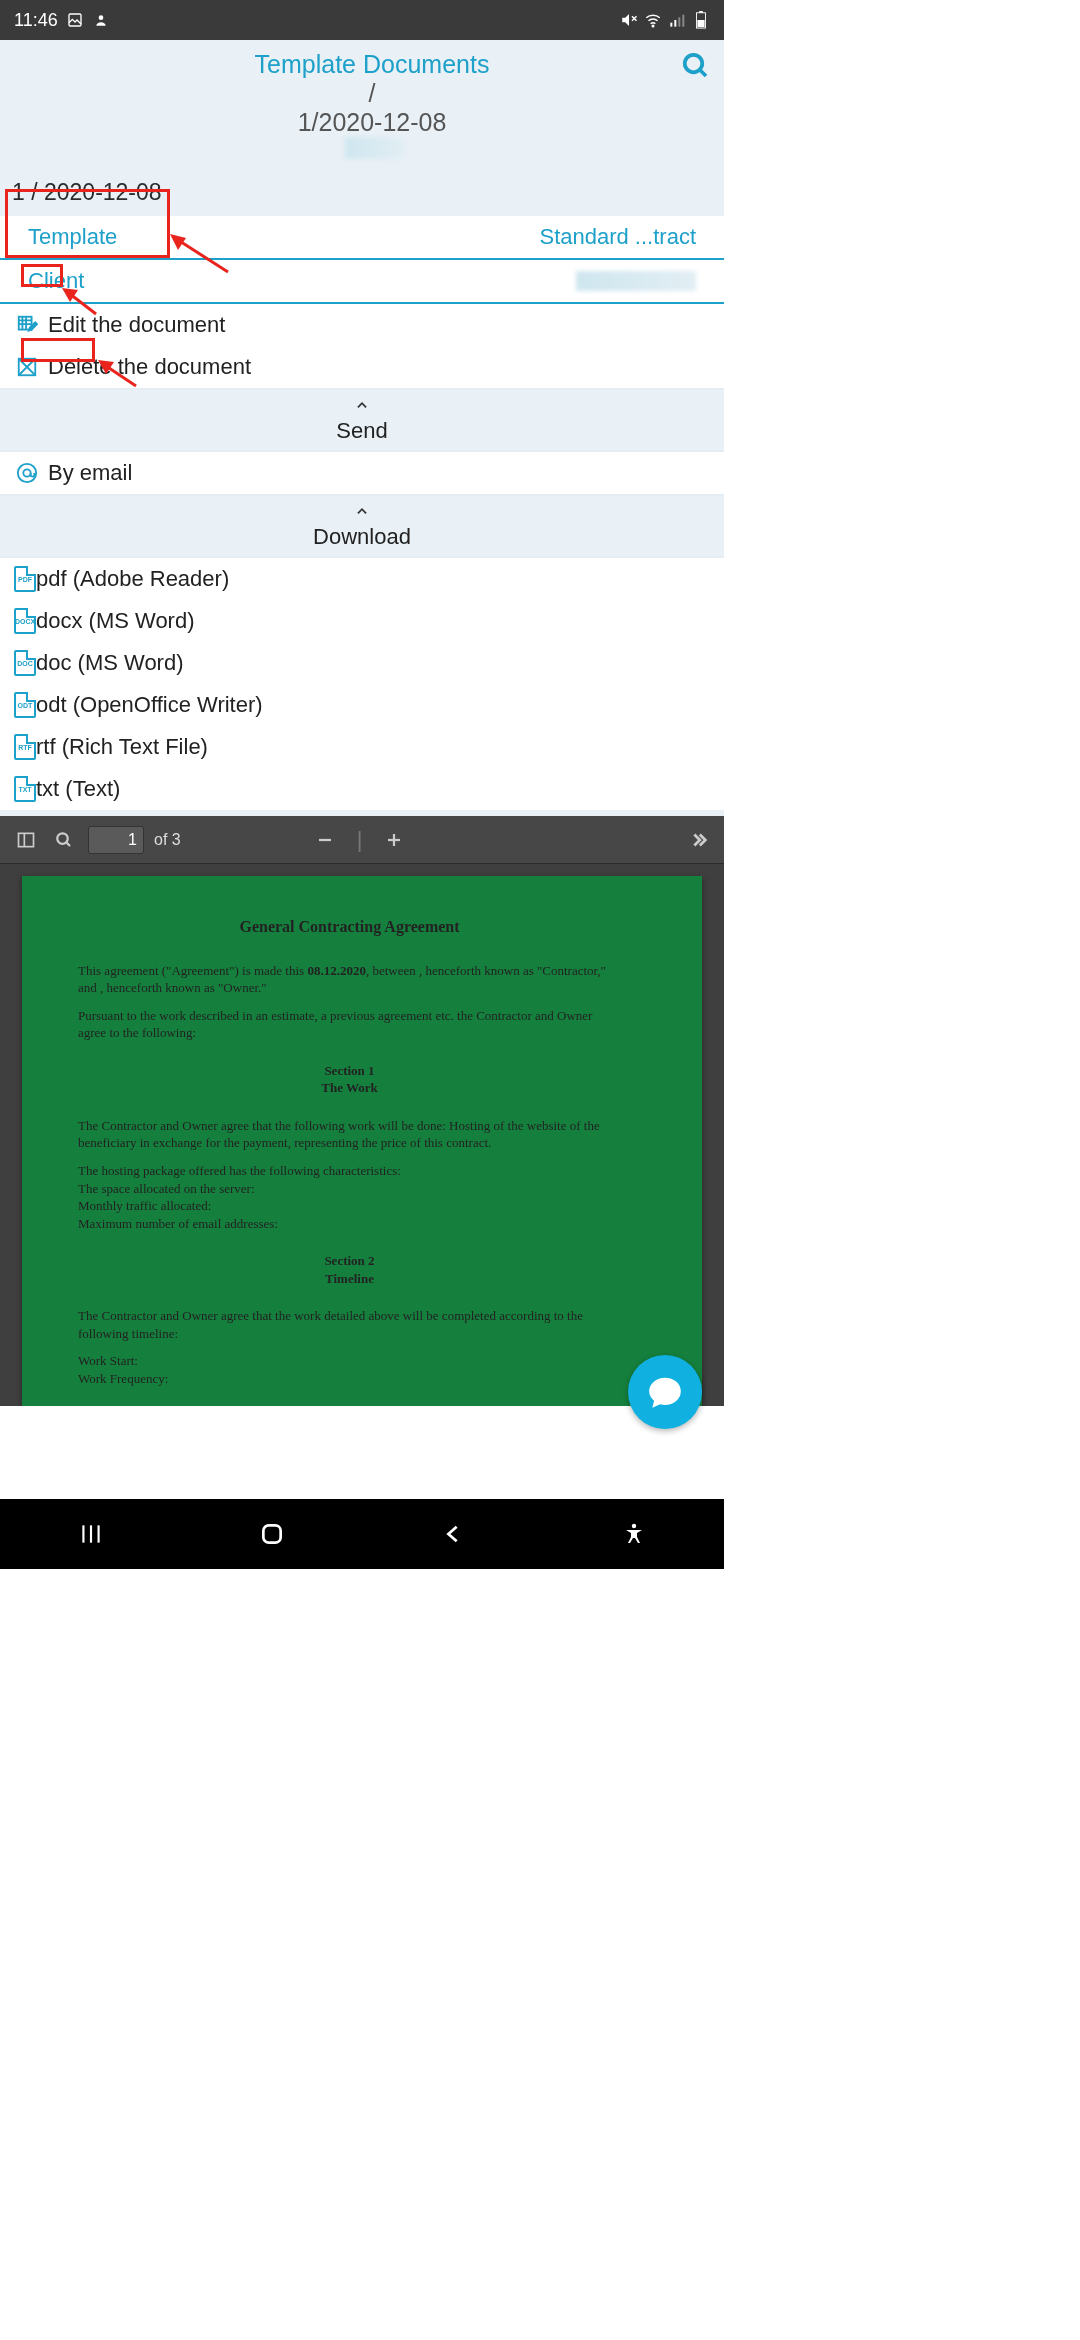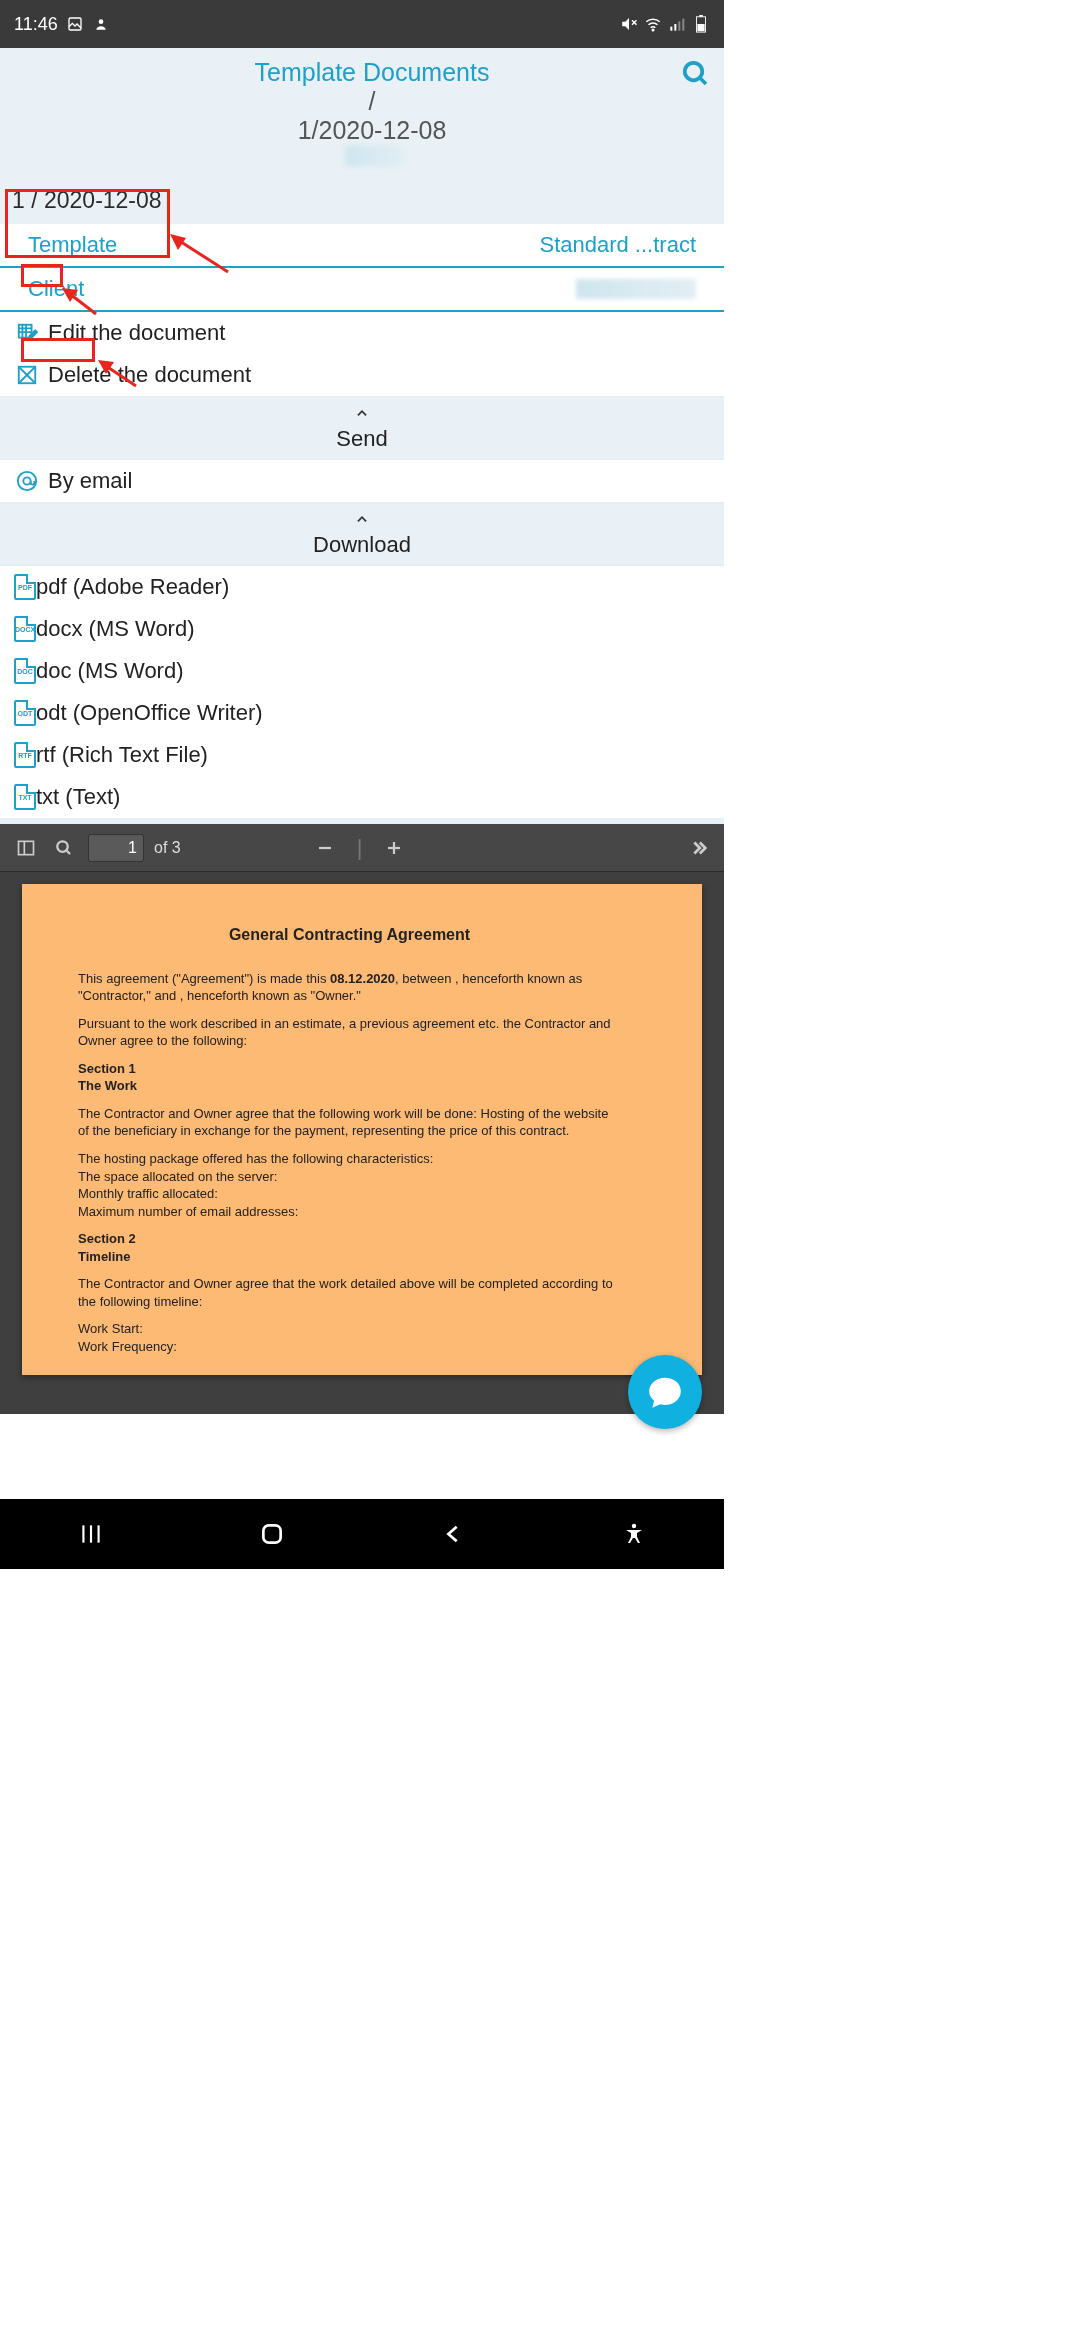--- a/index.html
+++ b/index.html
@@ -7,21 +7,21 @@
     width: 724px;
     height: 1569px;
     background: #fff;
     font-family: -apple-system, "Helvetica Neue", Arial, sans-serif;
     position: relative;
     overflow: hidden;
   }
 
   
   .status-bar {
-    height: 48px;
+    height: 40px;
     background: #3a3a3a;
     display: flex;
     align-items: center;
     justify-content: space-between;
     padding: 0 14px;
     color: #fff;
     font-size: 18px;
   }
   .status-left { display: flex; align-items: center; gap: 8px; }
   .status-right { display: flex; align-items: center; gap: 6px; }
@@ -204,37 +204,37 @@
     padding: 0 6px;
     font-size: 16px;
   }
   .of-label { color: #ddd; font-size: 16px; }
   .spacer1 { width: 110px; }
   .zoom-sep { color: #777; font-size: 22px; margin: 0 8px; }
   .viewer-toolbar .right { margin-left: auto; }
 
   
   .doc-page {
-    background: #fdba74;
+    background: #15803d;
     margin: 12px 22px 0 22px;
     padding: 40px 81px 20px 56px;
     font-size: 13px;
     color: #222;
     line-height: 1.35;
-    font-family: Liberation Sans, sans-serif;
+    font-family: Liberation Serif, serif;
     box-shadow: 0 2px 6px rgba(0,0,0,.4);
   }
   .doc-page h1 {
     font-size: 16px;
     text-align: center;
     margin-bottom: 24px;
     font-weight: bold;
   }
   .doc-page p { margin-bottom: 10px; }
-  .doc-page .center { font-weight: bold; margin: 10px 0; }
+  .doc-page .center { text-align: center; font-weight: bold; margin: 20px 0; }
   .doc-page b { font-weight: bold; }
 
   
   .fab {
     position: absolute;
     right: 22px;
     top: 1355px;
     width: 74px;
     height: 74px;
     border-radius: 50%;

